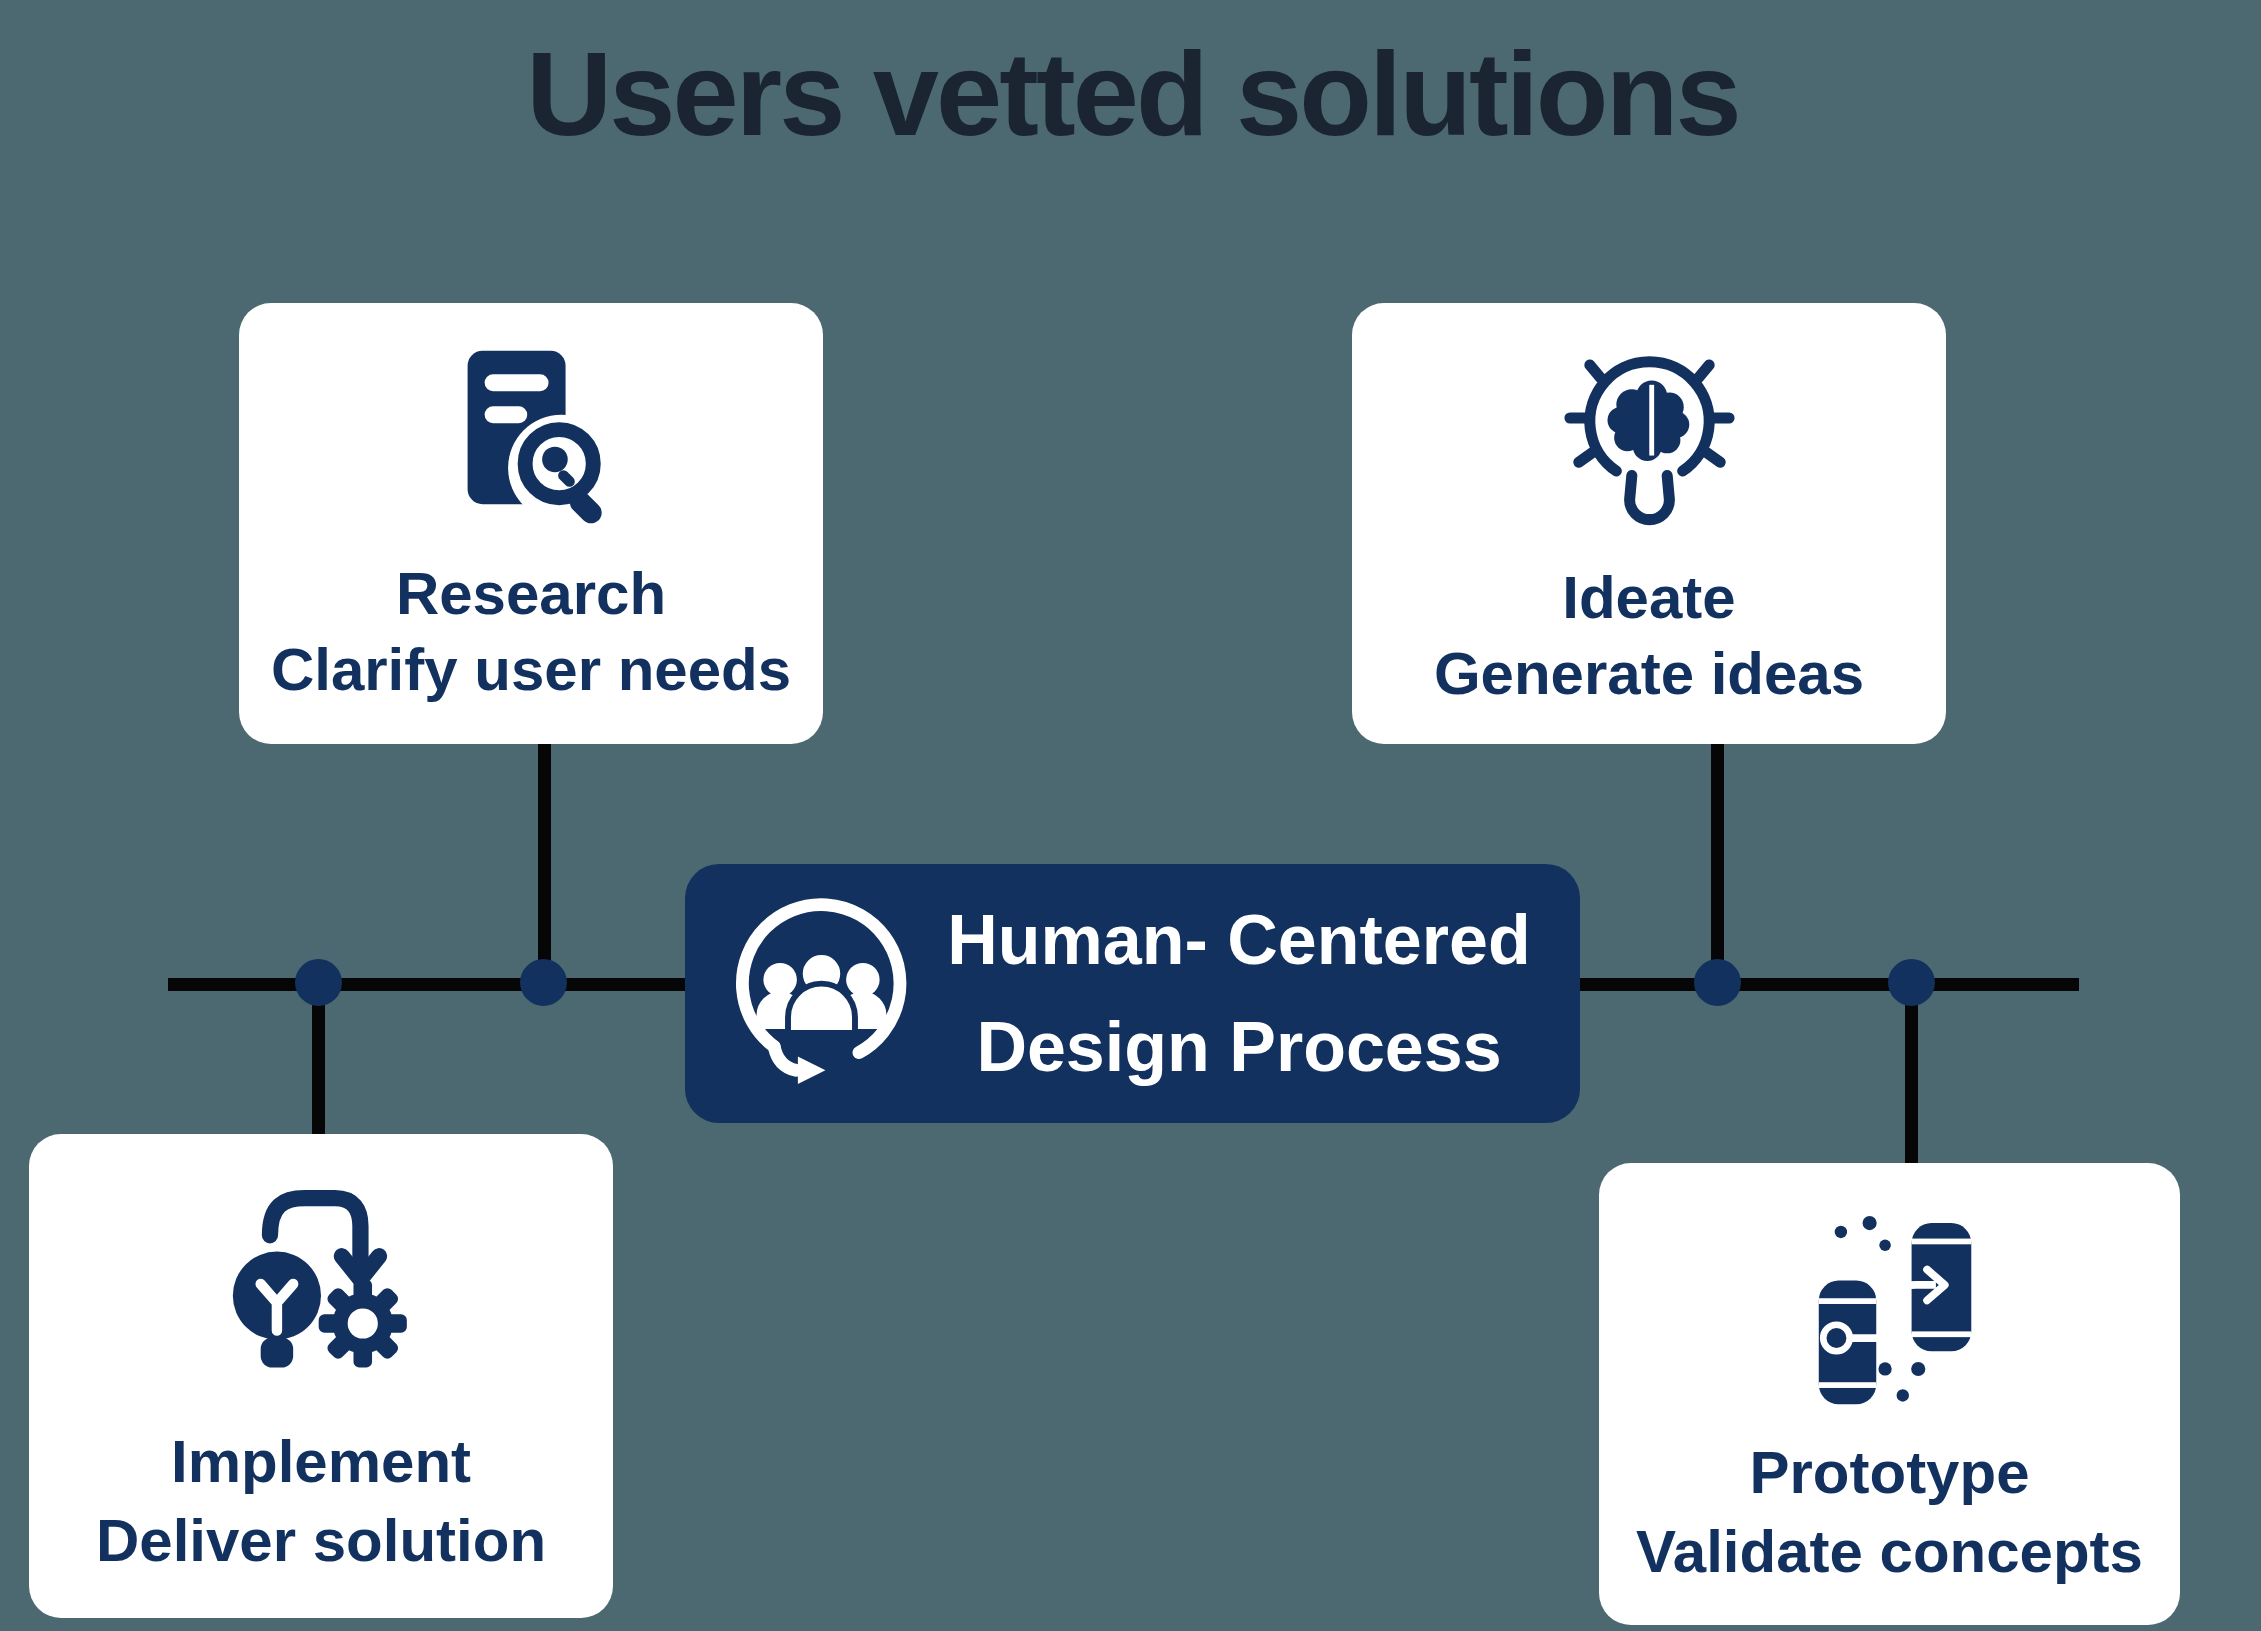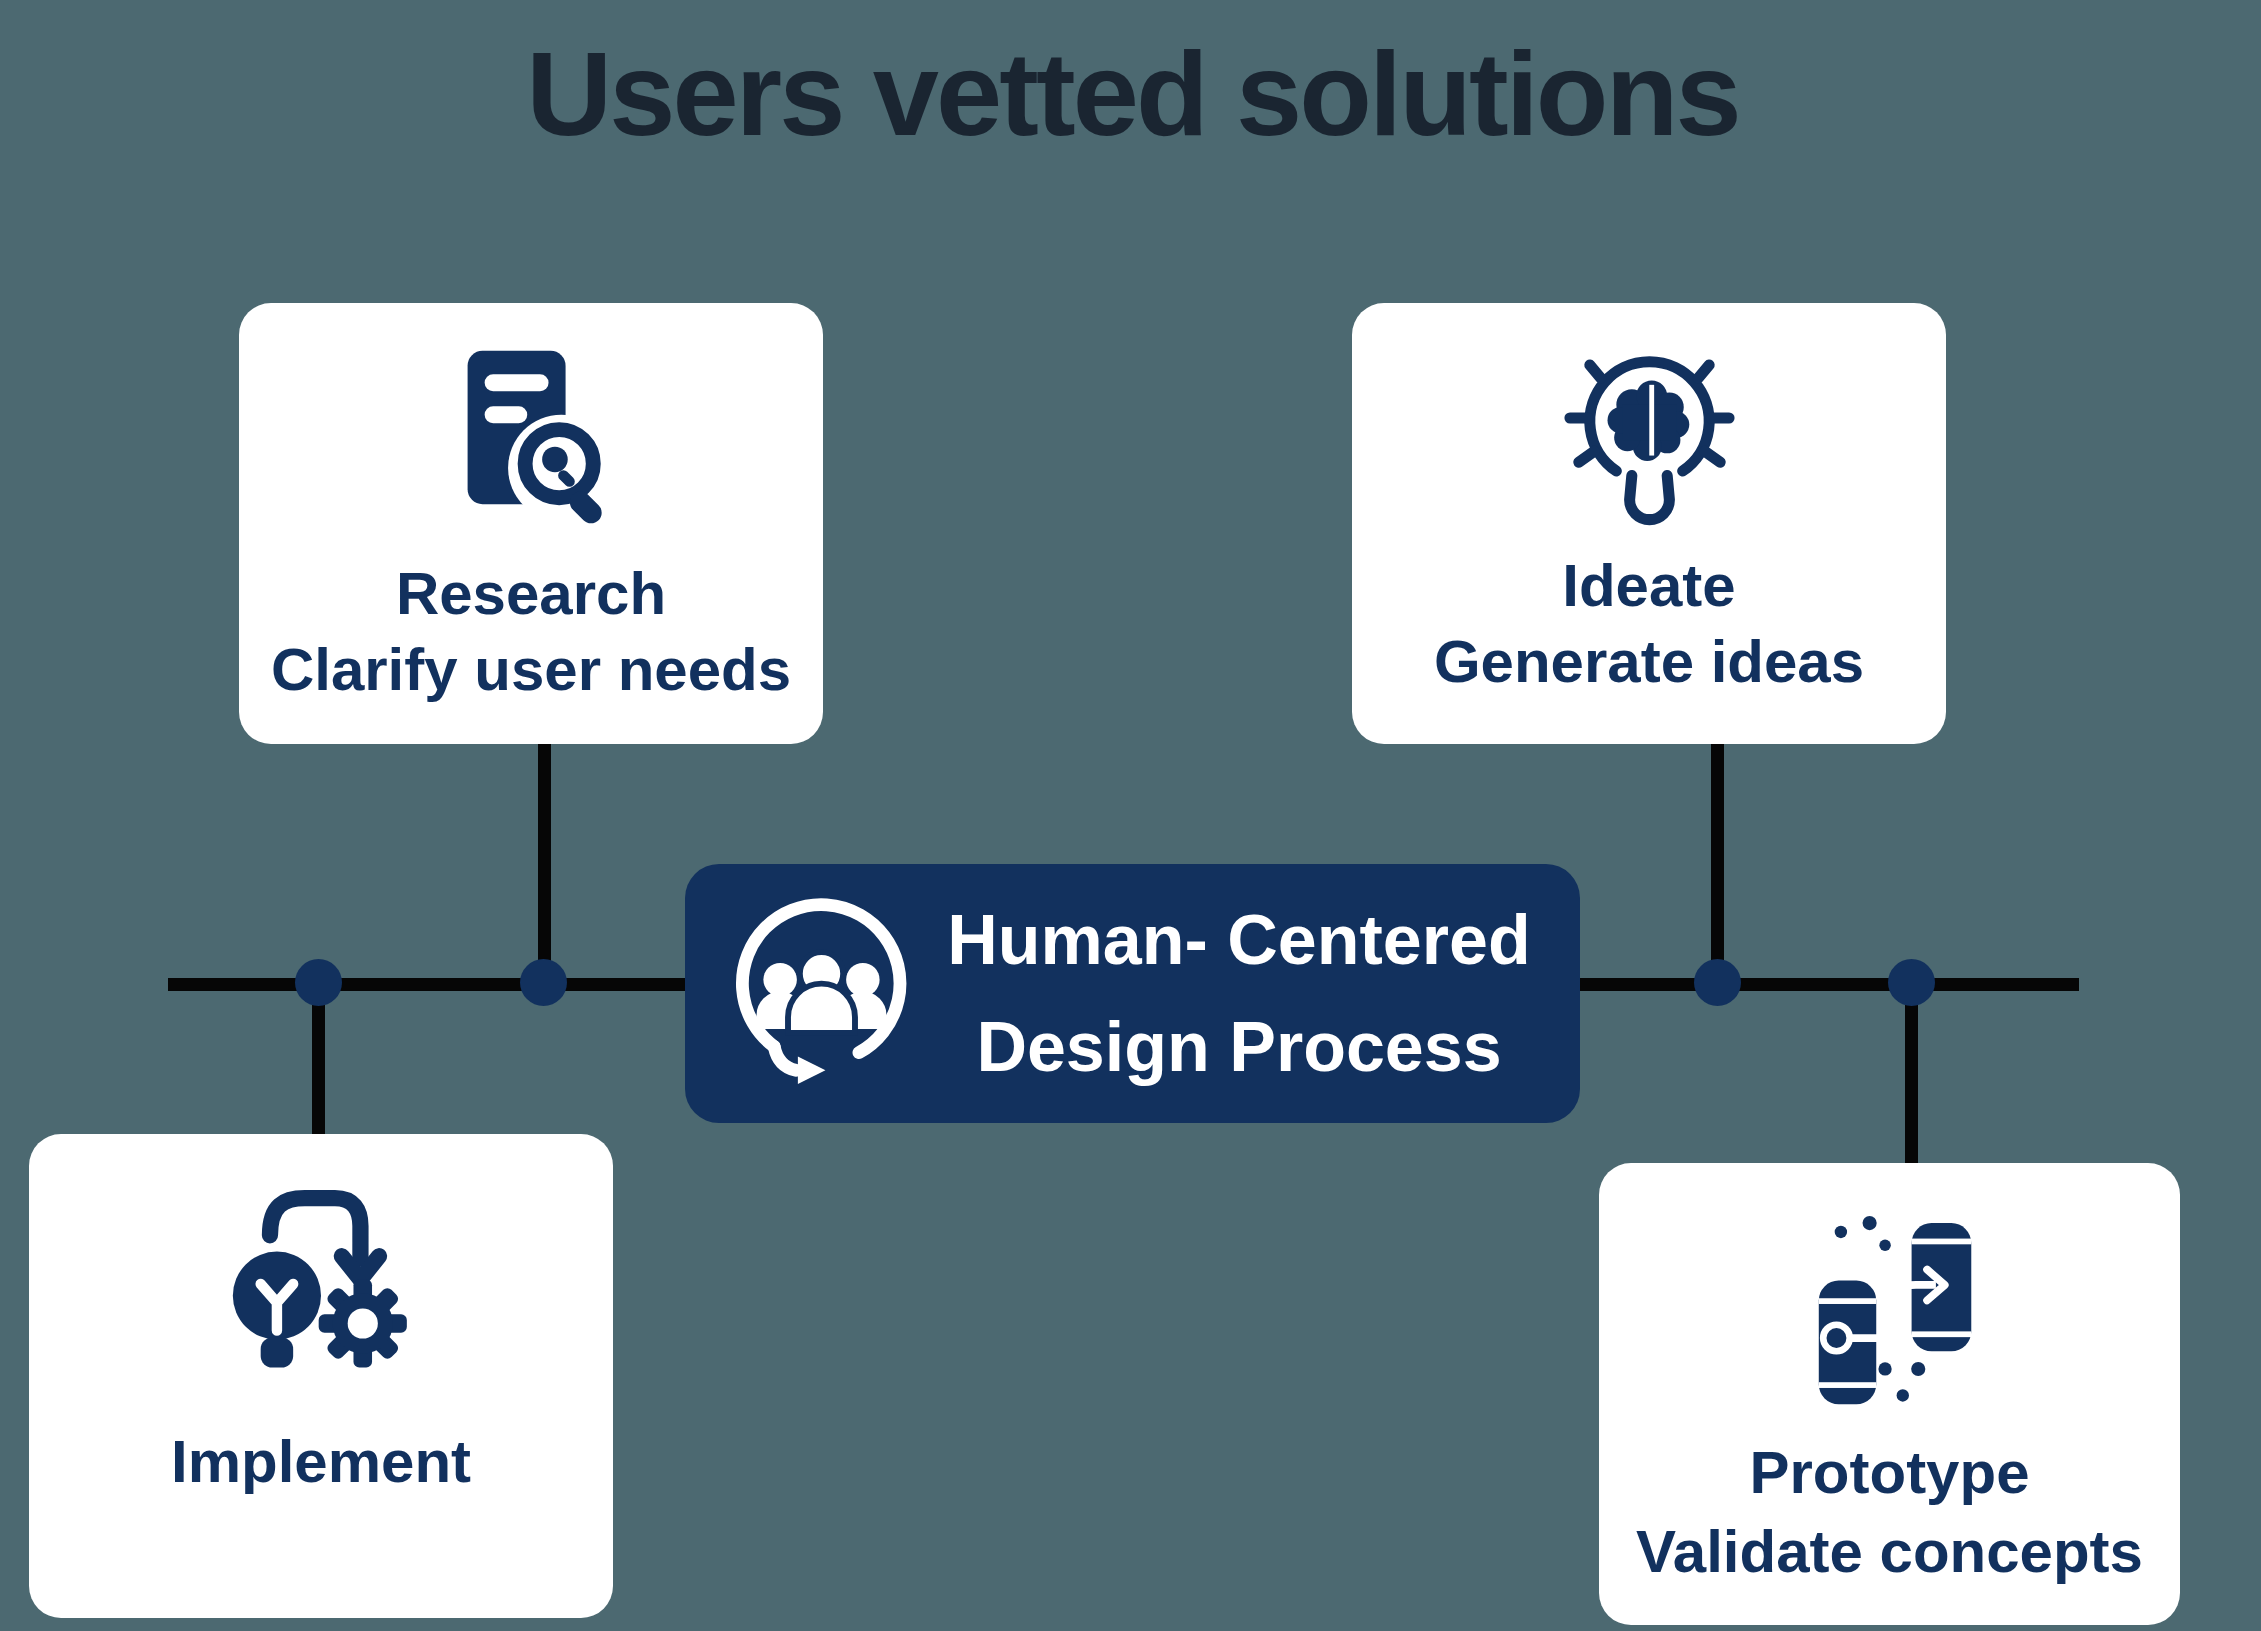--- a/index.html
+++ b/index.html
@@ -18,21 +18,21 @@
   .card-research{left:239px;top:303px;width:584px;height:441px;}
   .card-ideate{left:1352px;top:303px;width:594px;height:441px;}
   .card-implement{left:29px;top:1134px;width:584px;height:484px;}
   .card-prototype{left:1599px;top:1163px;width:581px;height:462px;}
   .card-title{font-size:60px;font-weight:700;color:#12315e;line-height:1;}
   .card-subtitle{font-size:60px;font-weight:600;color:#12315e;line-height:1;}
   .card-research .card-icon{width:213px;height:213px;margin-top:35px;}
   .card-research .card-title{margin-top:13.2px;}
   .card-research .card-subtitle{margin-top:16px;}
   .card-ideate .card-icon{width:221px;height:221px;margin-top:31px;}
-  .card-ideate .card-title{margin-top:1px;}
+  .card-ideate .card-title{margin-top:13px;}
   .card-ideate .card-subtitle{margin-top:16px;}
   .card-implement .card-icon{width:232px;height:232px;margin-top:41px;}
   .card-implement .card-title{margin-top:25px;}
   .card-implement .card-subtitle{margin-top:19px;}
   .card-prototype .card-icon{width:221px;height:221px;margin-top:38px;}
   .card-prototype .card-title{margin-top:20.6px;}
   .card-prototype .card-subtitle{margin-top:19px;}
   .hline{position:absolute;left:168px;top:978px;width:1911px;height:12.5px;background:#060606;z-index:1;}
   .vline{position:absolute;width:12.5px;background:#060606;z-index:1;}
   .vline-research{left:538px;top:741px;height:244px;}
@@ -176,20 +176,21 @@
             </g>
           <g transform="rotate(315 68 64)">
               <rect x="64" y="45" width="8" height="10" rx="2.5"></rect>
             </g>
           <circle cx="68" cy="64" r="13"></circle>
         </g>
         <circle cx="68" cy="64" r="6.5" fill="#ffffff"></circle>
       </svg>
     </div>
     <div class="card-title">Implement</div>
+    <div class="card-subtitle">Deliver solution</div>
   </div>
 
   <div class="card card-prototype">
     <div class="card-icon">
       <svg viewBox="0 0 100 100">
         <g fill="#12315e">
           <rect x="60" y="10" width="27" height="58" rx="9"></rect>
           <rect x="18" y="36" width="26" height="56" rx="9"></rect>
           <circle cx="28" cy="14" r="2.8"></circle>
             <circle cx="41" cy="10" r="3.2"></circle>

